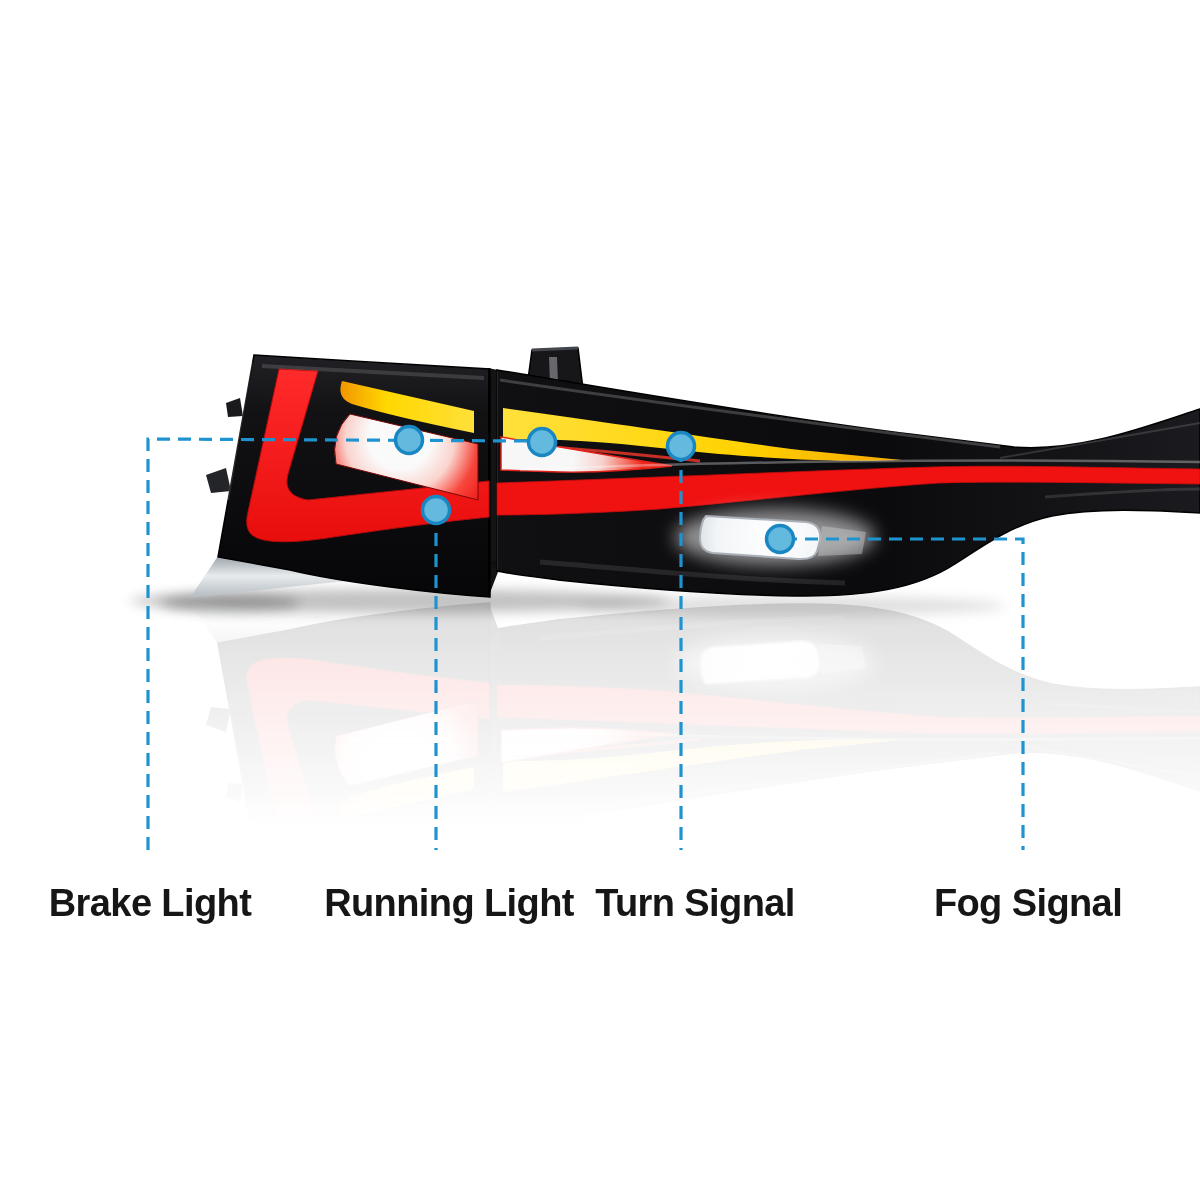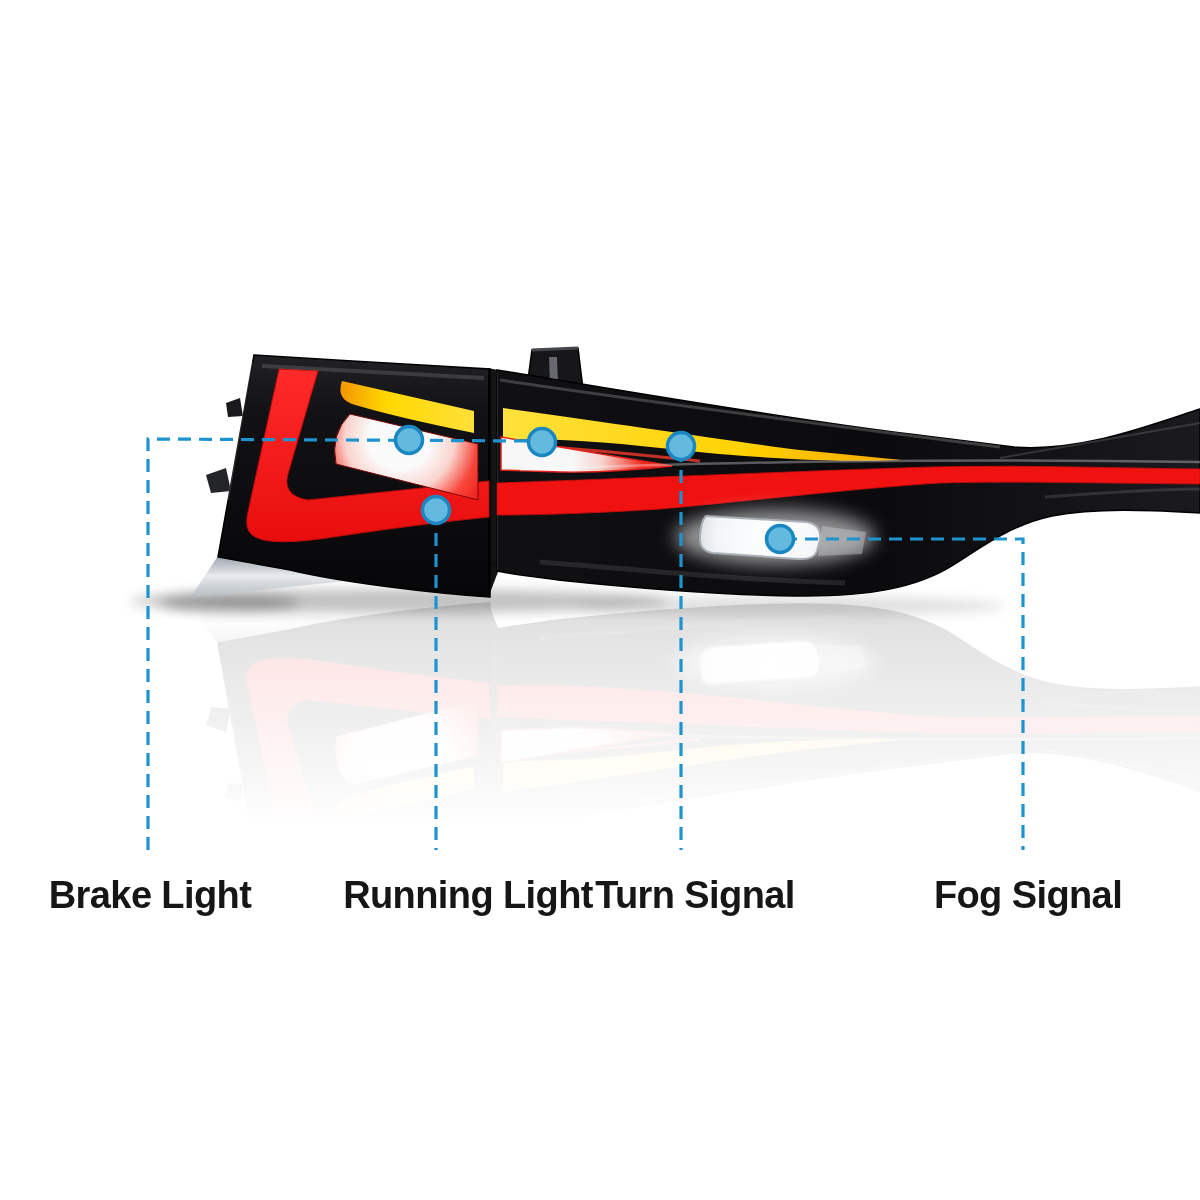--- a/index.html
+++ b/index.html
@@ -1,20 +1,20 @@
 <!DOCTYPE html>
 <html><head>
 <meta charset="utf-8">
 <style>
   html,body{margin:0;padding:0;background:#fff;}
   #stage{position:relative;width:1200px;height:1200px;background:#ffffff;overflow:hidden;
          font-family:"Liberation Sans",sans-serif;}
   #artwork{position:absolute;left:0;top:0;width:1200px;height:1200px;}
   .label{position:absolute;transform:translateX(-50%);font-size:38px;font-weight:700;
-         color:#161616;letter-spacing:-0.6px;white-space:nowrap;text-align:center;line-height:46px;}
+         color:#161616;letter-spacing:-0.6px;white-space:nowrap;text-align:center;line-height:46px;margin-top:8px;}
 </style>
 </head>
 <body>
 
 <div id="stage">
 
   <svg id="artwork" viewBox="0 0 1200 1200" xmlns="http://www.w3.org/2000/svg">
     <defs>
       <linearGradient id="gHouseL" x1="0" y1="350" x2="0" y2="600" gradientUnits="userSpaceOnUse">
         <stop offset="0" stop-color="#232327"></stop>
@@ -159,18 +159,18 @@
     <g stroke-width="3.5">
       <circle r="13.5" cx="409" cy="440" fill="#63b9de" stroke="#1a87c3"></circle>
       <circle r="13.5" cx="542" cy="442" fill="#63b9de" stroke="#1a87c3"></circle>
       <circle r="13.5" cx="436" cy="510" fill="#63b9de" stroke="#1a87c3"></circle>
       <circle r="13.5" cx="681" cy="446" fill="#63b9de" stroke="#1a87c3"></circle>
       <circle r="13.5" cx="780" cy="539" fill="#63b9de" stroke="#1a87c3"></circle>
     </g>
   </svg>
 
   <div class="label" style="left:150px;top:872px">Brake Light</div>
-  <div class="label" style="left:468px;top:872px">Running Light</div>
+  <div class="label" style="left:449px;top:872px">Running Light</div>
   <div class="label" style="left:695px;top:872px">Turn Signal</div>
   <div class="label" style="left:1028px;top:872px">
     <div>Fog Signal</div>
   </div>
 </div>
 
 </body></html>

